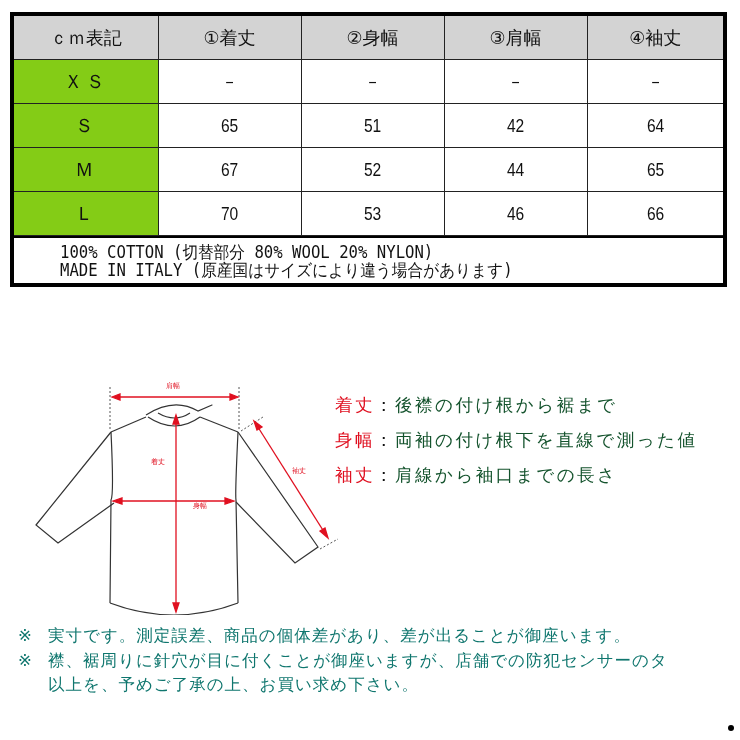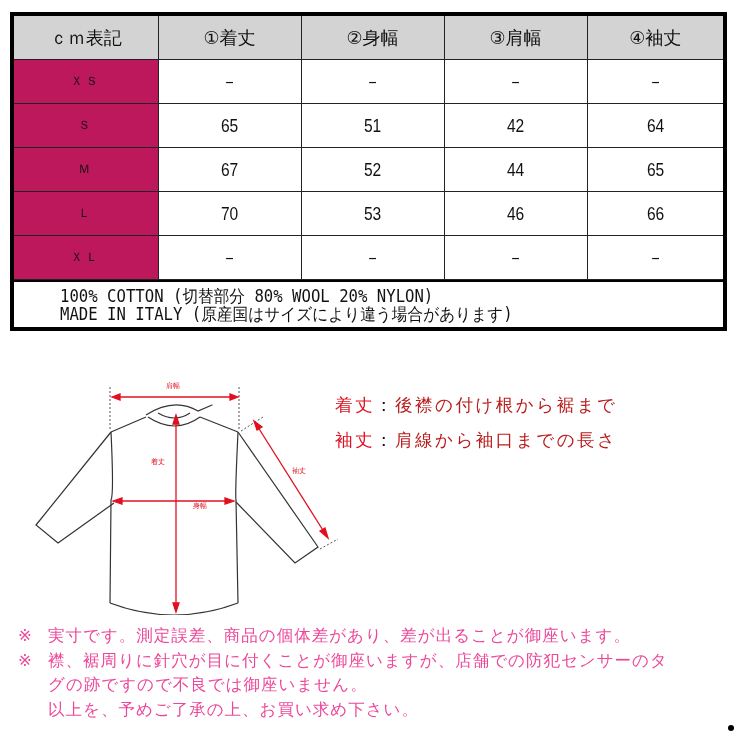--- a/index.html
+++ b/index.html
@@ -9,37 +9,37 @@
     .size-table { position: absolute; left: 10px; top: 12px; width: 717px;
                   border: 4px solid #000; box-sizing: border-box; }
     .tbl { border-collapse: collapse; width: 100%; table-layout: fixed; border-radius: 26px; }
     .tbl td { border: 1.5px solid #222; text-align: center; vertical-align: middle;
               font-family: "Liberation Sans", sans-serif; font-size: 19px; height: 43px;
               padding: 0; }
     .tbl tr:first-child td { border-top: none; }
     .tbl td:first-child { border-left: none; }
     .tbl td:last-child { border-right: none; }
     .tbl td.hdr { background: #d3d3d3; font-family: "DejaVu Sans", sans-serif; font-size: 18px; }
-    .tbl td.lbl { background: #be185d; letter-spacing: 3px; font-size: 12px; }
+    .tbl td.lbl { background: #84cc16; letter-spacing: 3px; font-size: 19px; }
     .tbl td.val { background: #fff; }
     .num-inner { display: inline-block; transform: scaleX(0.82); }
     .note-row { border-top: 2px solid #000; padding: 5px 0 4px 46px;
                 font-family: "DejaVu Sans Mono", monospace; font-size: 17px; line-height: 18px; }
     .note-line { white-space: nowrap; transform: scaleX(0.92); transform-origin: left center; }
 
     .diagram { position: absolute; left: 28px; top: 375px; width: 320px; height: 240px; }
 
     .defs { position: absolute; left: 335px; top: 393px; width: 400px; }
     .def-row { height: 35px; font-size: 17.5px; letter-spacing: 2.5px; white-space: nowrap; }
     .def-term { color: #e01020; }
     .def-colon { color: #111; }
-    .def-text { color: #b91c1c; }
+    .def-text { color: #14532d; }
 
     .notes { position: absolute; left: 18px; top: 624px; width: 720px;
-             color: #ec4899; font-size: 16.5px; line-height: 24.5px; letter-spacing: 1px; }
+             color: #0f766e; font-size: 16.5px; line-height: 24.5px; letter-spacing: 1px; }
     .note-item { white-space: nowrap; }
     .note-mark { display: inline-block; width: 30px; }
     .indent { padding-left: 30px; }
 
     .dot { position: absolute; left: 728px; top: 725px; width: 6px; height: 6px;
            border-radius: 50%; background: #000; }
   </style>
 </head>
 <body>
 
@@ -80,27 +80,20 @@
       <td class="val"><span class="num-inner">52</span></td>
       <td class="val"><span class="num-inner">44</span></td>
       <td class="val"><span class="num-inner">65</span></td>
     </tr>
     <tr>
       <td class="lbl">Ｌ</td>
       <td class="val"><span class="num-inner">70</span></td>
       <td class="val"><span class="num-inner">53</span></td>
       <td class="val"><span class="num-inner">46</span></td>
       <td class="val"><span class="num-inner">66</span></td>
-    </tr>
-    <tr>
-      <td class="lbl">ＸＬ</td>
-      <td class="val"><span class="num-inner">－</span></td>
-      <td class="val"><span class="num-inner">－</span></td>
-      <td class="val"><span class="num-inner">－</span></td>
-      <td class="val"><span class="num-inner">－</span></td>
     </tr>
   </tbody>
     </table>
   <div class="note-row">
     <div class="note-line">100% COTTON (切替部分 80% WOOL 20% NYLON)</div>
     <div class="note-line">MADE IN ITALY (原産国はサイズにより違う場合があります)</div>
   </div>
 </div>
 
 <div class="diagram">
@@ -153,28 +146,30 @@
       <text x="264" y="98">袖丈</text>
     </g>
   </svg>
 </div>
 
 <div class="defs">
   <div class="def-row">
     <span class="def-term">着丈</span><span class="def-colon">：</span><span class="def-text">後襟の付け根から裾まで</span>
   </div>
   <div class="def-row">
+    <span class="def-term">身幅</span><span class="def-colon">：</span><span class="def-text">両袖の付け根下を直線で測った値</span>
+  </div>
+  <div class="def-row">
     <span class="def-term">袖丈</span><span class="def-colon">：</span><span class="def-text">肩線から袖口までの長さ</span>
   </div>
 </div>
 
 <div class="notes">
   <div class="note-item">
     <span class="note-mark">※</span><span>実寸です。測定誤差、商品の個体差があり、差が出ることが御座います。</span>
   </div>
   <div class="note-item">
     <span class="note-mark">※</span><span>襟、裾周りに針穴が目に付くことが御座いますが、店舗での防犯センサーのタ</span>
   </div>
-  <div class="note-item indent">グの跡ですので不良では御座いません。</div>
   <div class="note-item indent">以上を、予めご了承の上、お買い求め下さい。</div>
 </div>
 
 <div class="dot"></div>
 
 </body></html>

